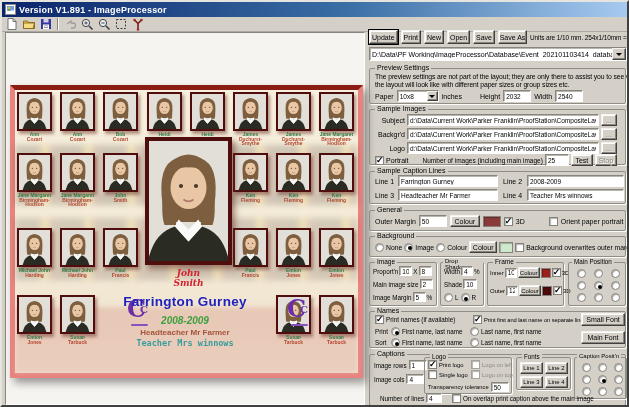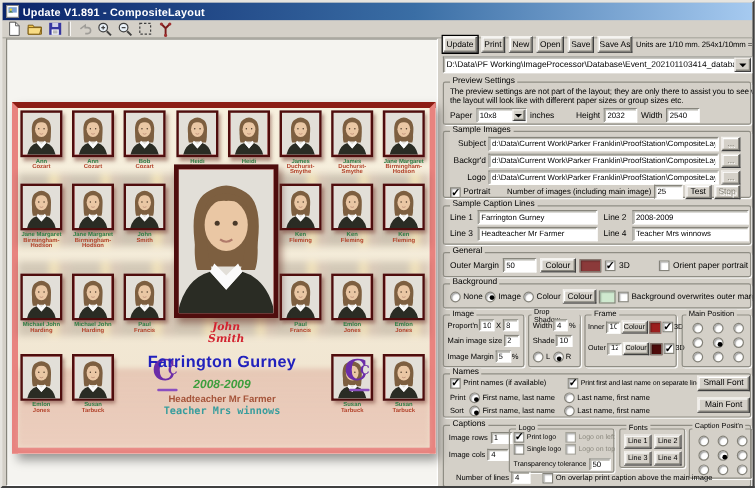--- a/index.html
+++ b/index.html
@@ -96,21 +96,21 @@
 
   <div class="titlebar">
     <span class="appicon">
       <svg width="11" height="11">
           <rect x="0.5" y="0.5" width="10" height="10" fill="#fff" stroke="#888"></rect>
           <rect x="2" y="2" width="7" height="4.5" fill="#7aa0d4"></rect>
           <circle cx="4" cy="4" r="1" fill="#e8d820"></circle>
           <path d="M2 6.5 l2-1.5 2 1.5 z" fill="#4a7a3a"></path>
         </svg>
     </span>
-    <span class="title">Update V1.891 - CompositeLayout</span>
+    <span class="title">Version V1.891 - ImageProcessor</span>
   </div>
 
   <div class="toolbar">
     <span class="tbtn">
         <svg width="14" height="14">
           <path d="M3 1.5h5l3 3v8H3z" fill="#fff" stroke="#555" stroke-width="0.8"></path>
           <path d="M8 1.5v3h3" fill="none" stroke="#555" stroke-width="0.8"></path>
         </svg>
       </span>
     <span class="tbtn">

